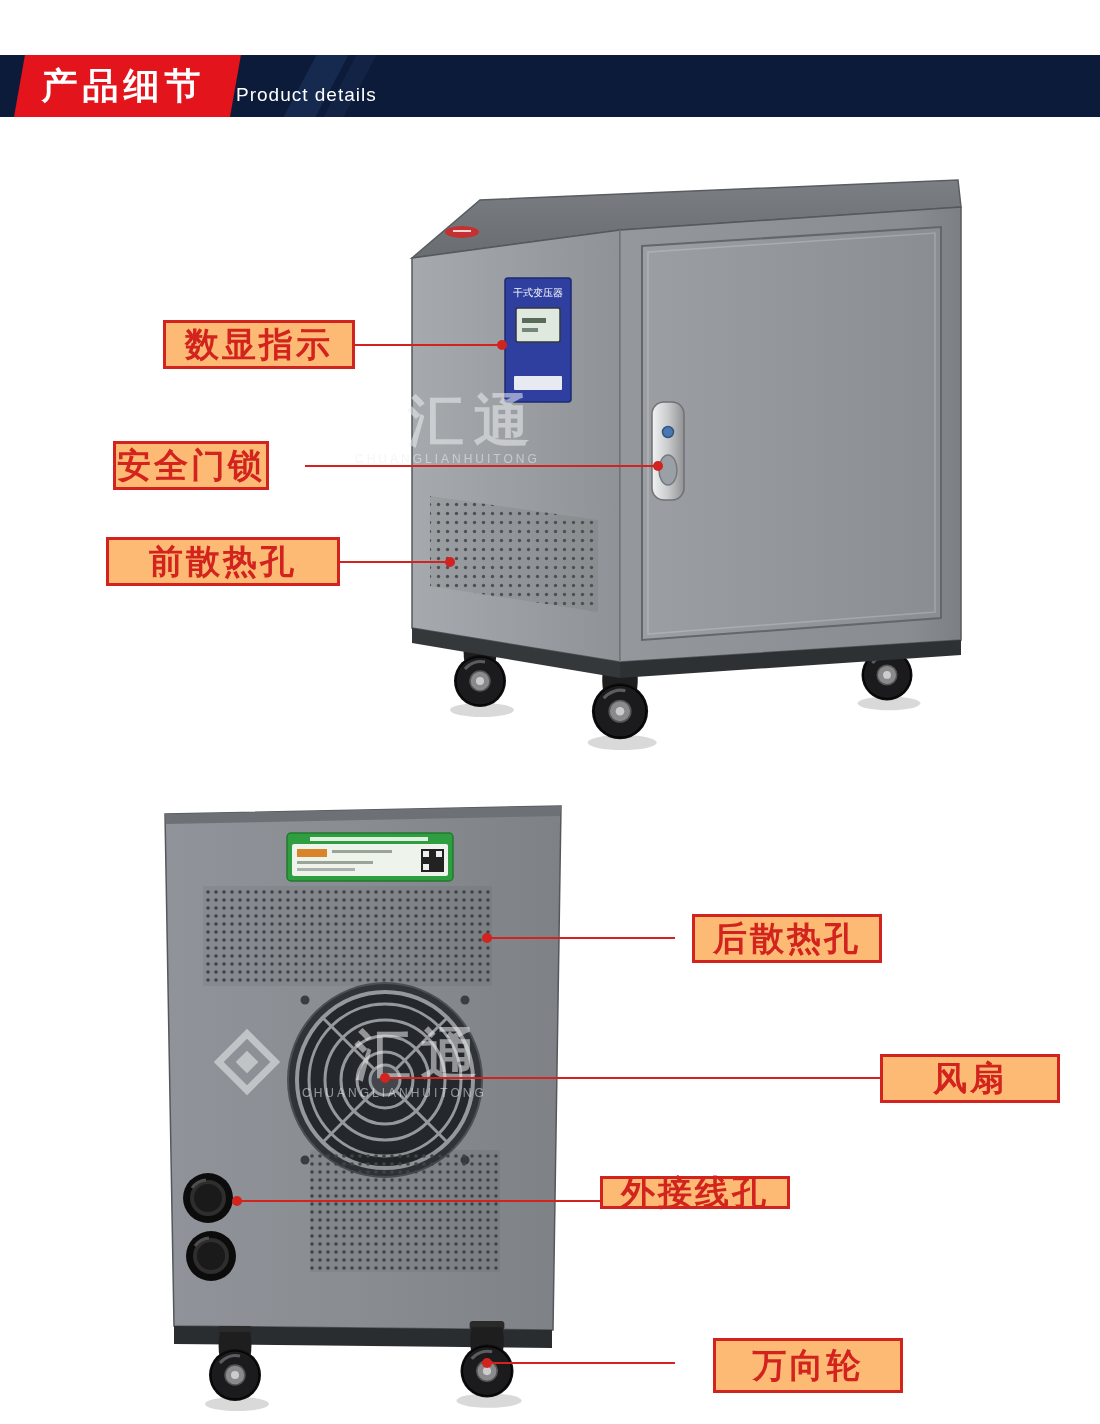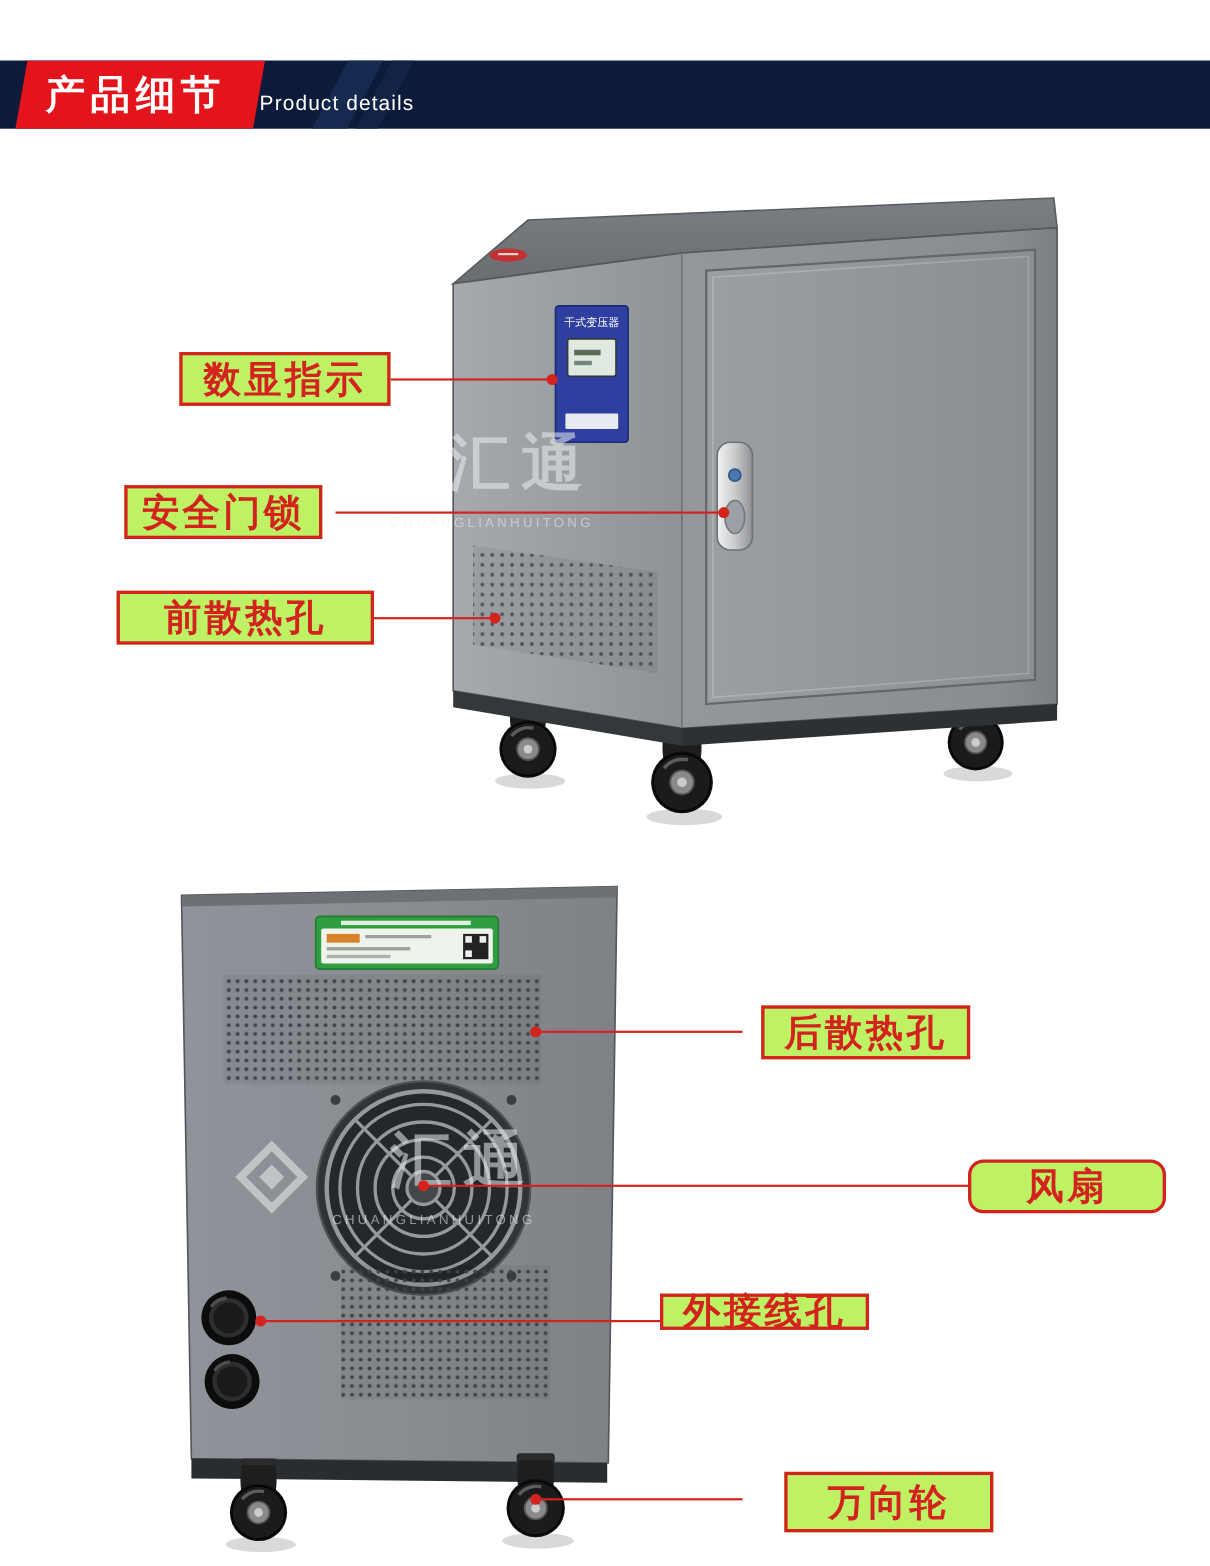--- a/index.html
+++ b/index.html
@@ -25,36 +25,36 @@
   .banner-sub {
     position:absolute; left:200px; bottom:11px; color:#ffffff;
     font-size:19px; letter-spacing:1px;margin-left:36px;
   }
   .chev { position:absolute; top:0; height:62px; transform:skewX(-28deg); }
   .chev1 { left:300px; width:32px; background:#16294f; }
   .chev2 { left:340px; width:20px; background:#122345; }
   
   .label-box {
     position:absolute; box-sizing:border-box;
-    border:3px solid var(--accent-red,#d2231e); background:#bef264;
+    border:3px solid var(--accent-red,#d2231e); background:#fdba74;
     color:var(--accent-red,#d2231e); font-weight:bold; font-size:34px;
     letter-spacing:3px; display:flex; align-items:center; justify-content:center;
     z-index:30;
   }
   .anno-line { position:absolute; height:2px; background:var(--accent-red,#d2231e); z-index:25; }
   .anno-dot  { position:absolute; width:10px; height:10px; border-radius:50%;
                background:var(--accent-red,#d2231e); z-index:26; }
   
   .watermark {
     position:absolute; z-index:20; opacity:0.55; color:#eceeef;
     text-align:right; pointer-events:none;
   }
   .wm-row { display:flex; align-items:center; gap:18px; }
   .wm-cn { font-size:56px; font-weight:bold; letter-spacing:10px; line-height:1.1; }
-  .wm-en { font-size:12px; letter-spacing:3px; margin-top:16px; }
+  .wm-en { font-size:12px; letter-spacing:3px; margin-top:0; }
   .product-svg { position:absolute; z-index:10; }
 </style>
 </head>
 <body>
 
 <div class="banner">
   <div class="chev chev1"></div>
   <div class="chev chev2"></div>
   <div class="red-tag">
     <span class="red-tag-text">产品细节</span>
@@ -220,35 +220,35 @@
       <div class="wm-cn">汇通</div>
       <div class="wm-en">CHUANGLIANHUITONG</div>
     </div>
   </div>
 </div>
 
 <div class="label-box" style="left:163px; top:320px; width:192px; height:49px;">数显指示</div>
 <div class="anno-line" style="left:355px; top:344px; width:147px;"></div>
 <div class="anno-dot" style="left:497px; top:340px;"></div>
 
-<div class="label-box" style="left:113px; top:441px; width:180px; height:49px;">安全门锁</div>
+<div class="label-box" style="left:113px; top:441px; width:156px; height:49px;">安全门锁</div>
 <div class="anno-line" style="left:305px; top:465px; width:353px;"></div>
 <div class="anno-dot" style="left:653px; top:461px;"></div>
 
 <div class="label-box" style="left:106px; top:537px; width:234px; height:49px;">前散热孔</div>
 <div class="anno-line" style="left:299px; top:561px; width:151px;"></div>
 <div class="anno-dot" style="left:445px; top:557px;"></div>
 
 <div class="anno-dot" style="left:482px; top:933px;"></div>
 <div class="anno-line" style="left:487px; top:937px; width:188px;"></div>
 <div class="label-box" style="left:675px; top:914px; width:190px; height:49px;margin-left:17px;">后散热孔</div>
 
 <div class="anno-dot" style="left:380px; top:1073px;"></div>
 <div class="anno-line" style="left:385px; top:1077px; width:495px;"></div>
-<div class="label-box" style="left:880px; top:1054px; width:180px; height:49px;border-radius:14px;">风扇</div>
+<div class="label-box" style="left:880px; top:1054px; width:180px; height:49px;">风扇</div>
 
 <div class="anno-dot" style="left:232px; top:1196px;"></div>
 <div class="anno-line" style="left:237px; top:1200px; width:363px;"></div>
 <div class="label-box" style="left:600px; top:1176px; width:190px; height:33px;">外接线孔</div>
 
 <div class="anno-dot" style="left:482px; top:1358px;"></div>
 <div class="anno-line" style="left:487px; top:1362px; width:188px;"></div>
 <div class="label-box" style="left:713px; top:1338px; width:190px; height:55px;">万向轮</div>
 
 </body></html>

